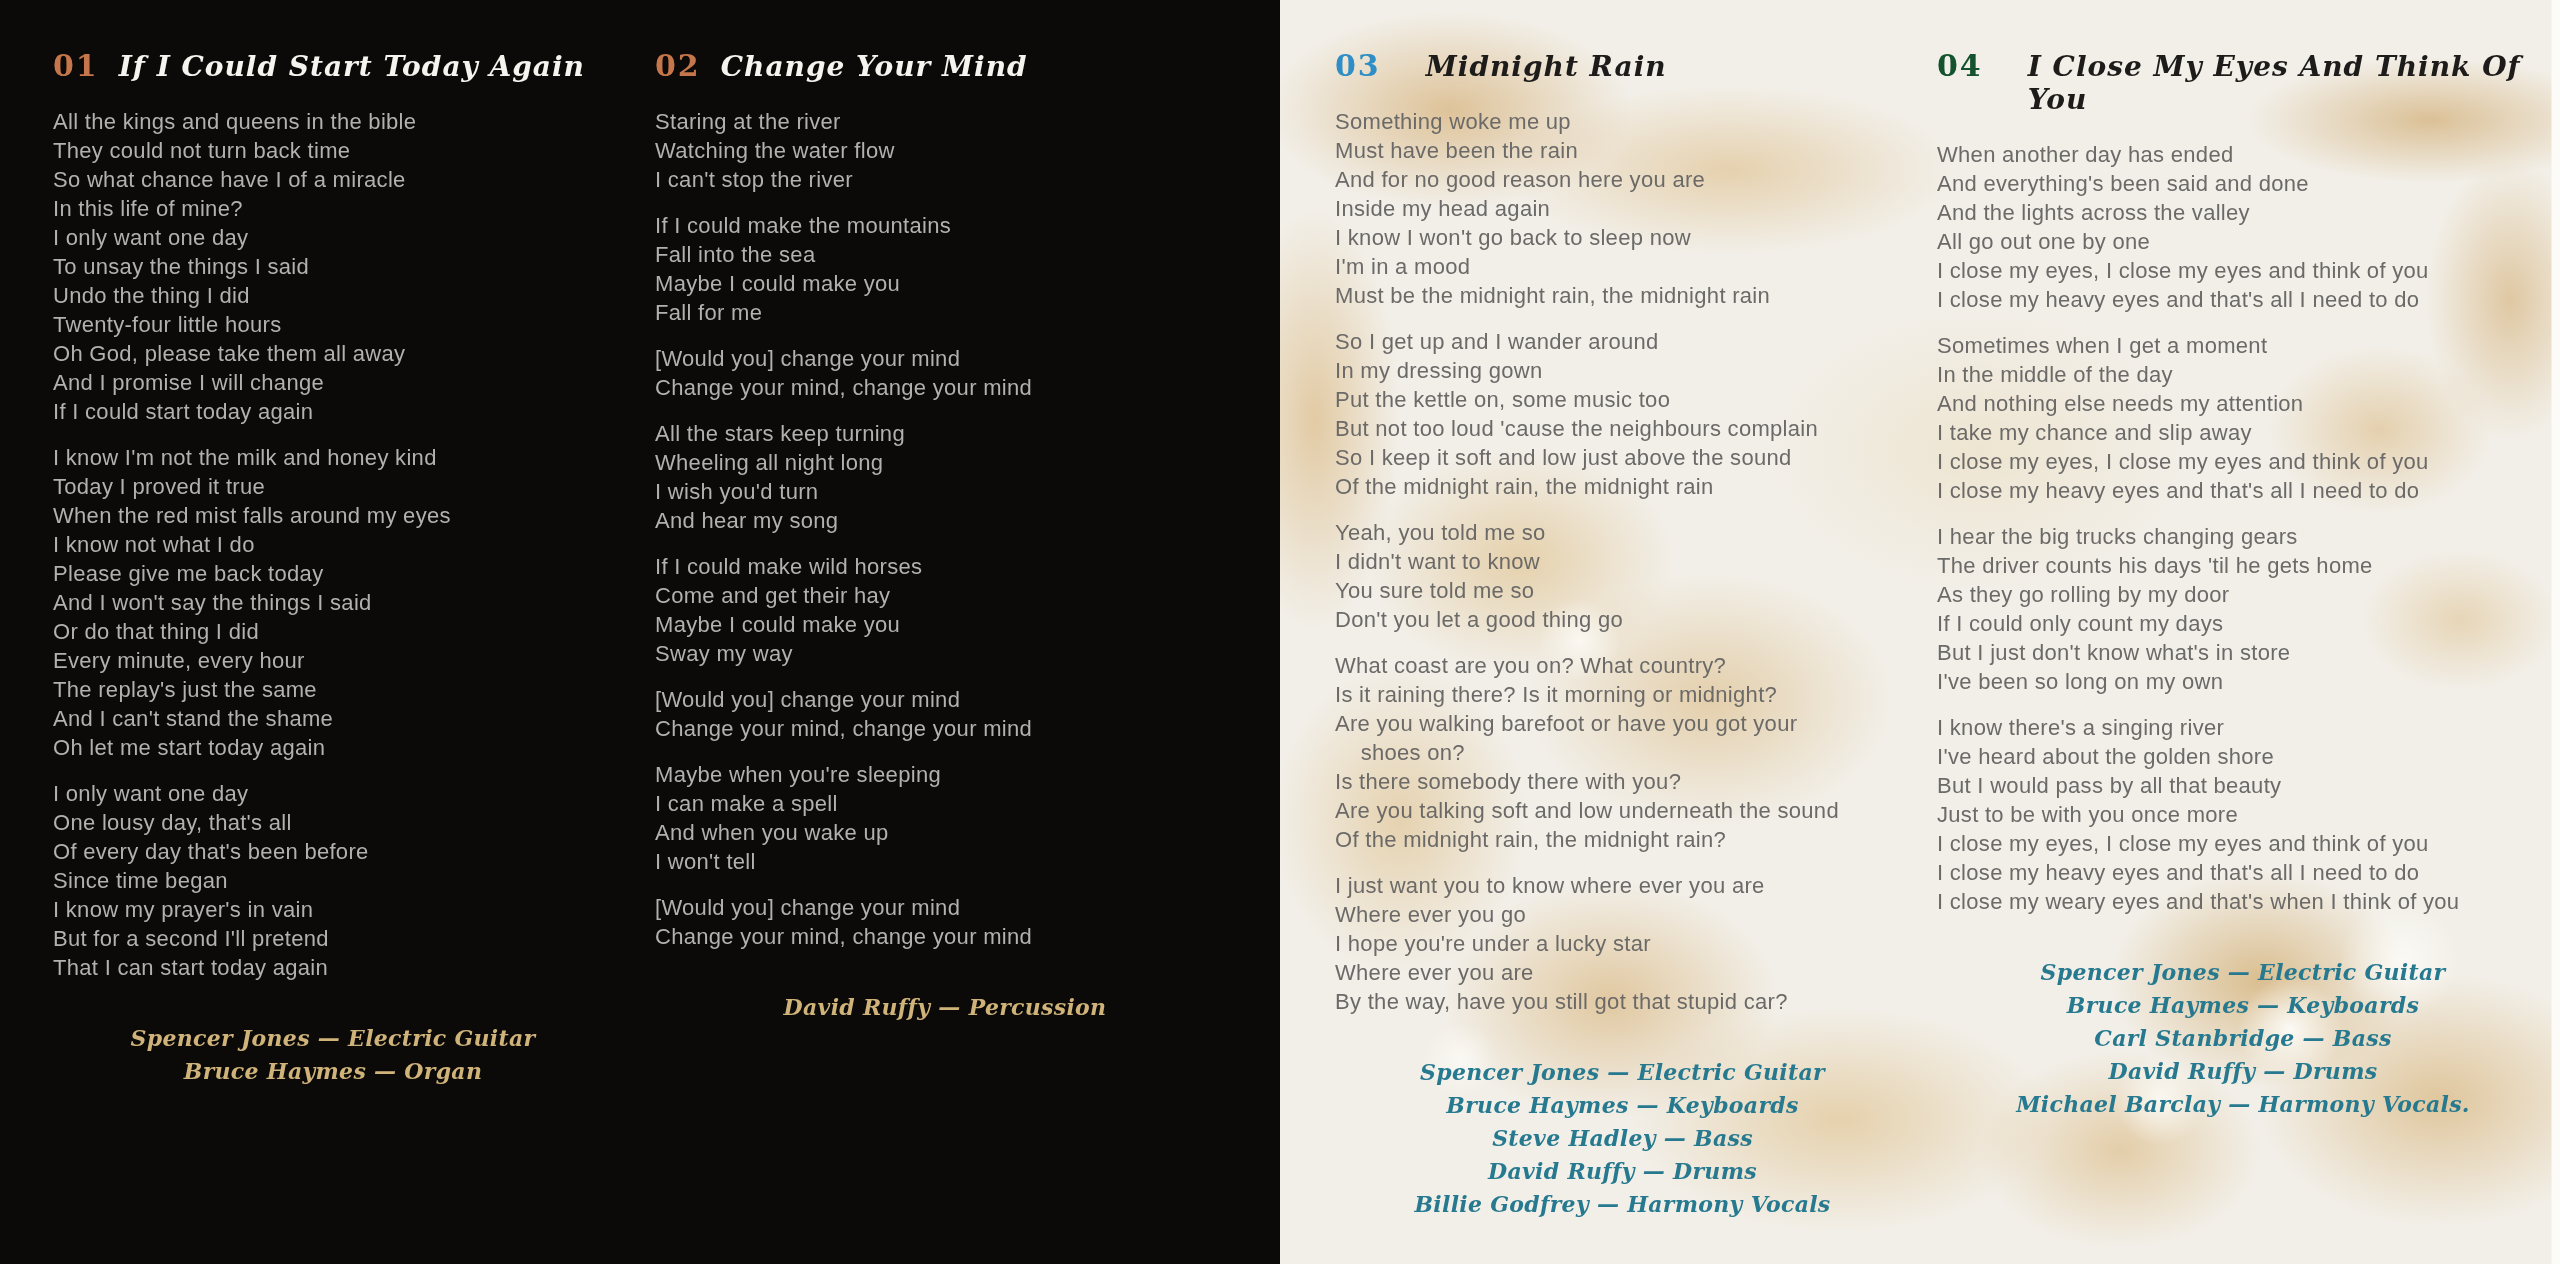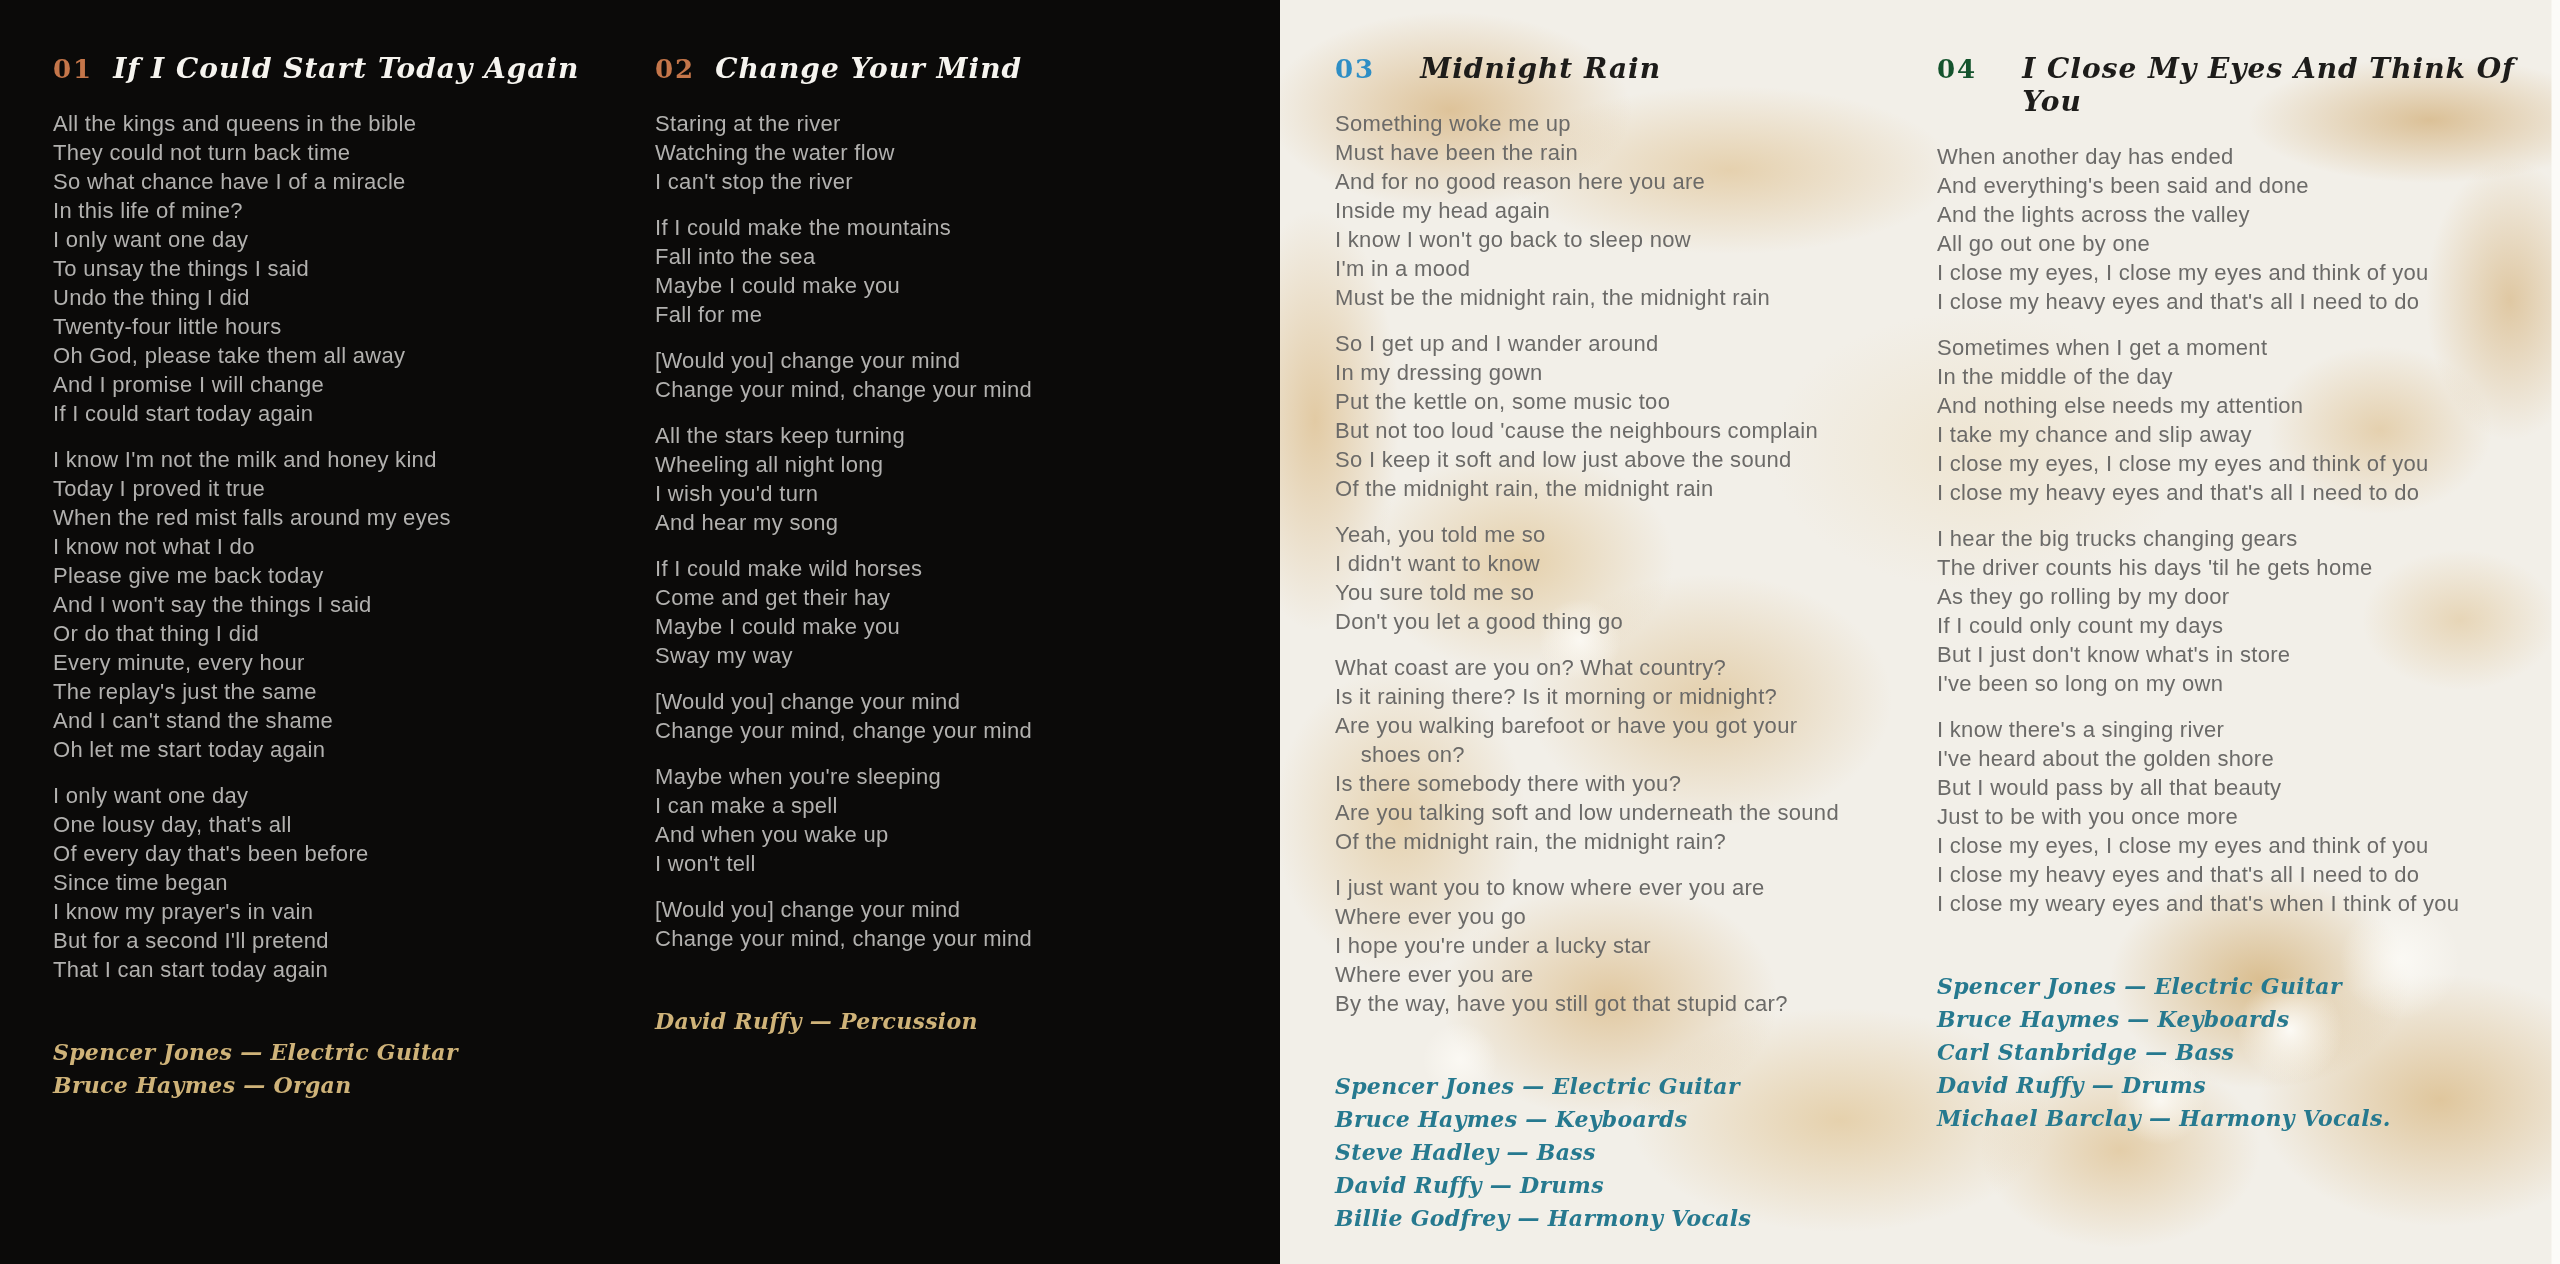--- a/index.html
+++ b/index.html
@@ -66,23 +66,22 @@
   .song-header {
     display: flex;
     align-items: baseline;
     margin-bottom: 24px;
     position: relative;
     z-index: 1;
   }
   .song-number {
     font-family: "DejaVu Serif", serif;
     font-weight: bold;
-    font-size: 26px;
+    font-size: 30px;
     letter-spacing: 2px;
-    margin-top: 6px;
   }
   .song-title {
     font-family: "DejaVu Serif", serif;
     font-style: italic;
     font-weight: bold;
     font-size: 28px;
     letter-spacing: 1px;
     margin-left: 20px;
   }
   .dark .song-title  { color: var(--left-title, #f6f4ef); }
@@ -94,23 +93,24 @@
     display: block;
     white-space: pre-wrap;
     font-size: 22px;
     line-height: 29px;
     letter-spacing: 0.3px;
   }
   .dark .line  { color: var(--left-lyrics, #b2b1af); }
   .light .line { color: var(--right-lyrics, #6b6a68); }
 
   .credits {
-    margin-top: 52px;
+    margin-top: 40px;
     position: relative;
     z-index: 1;
+    text-align: center;
   }
   .credit-line {
     font-family: "DejaVu Serif", serif;
     font-style: italic;
     font-weight: bold;
     font-size: 22px;
     line-height: 33px;
     letter-spacing: 0.3px;
   }
 </style>

